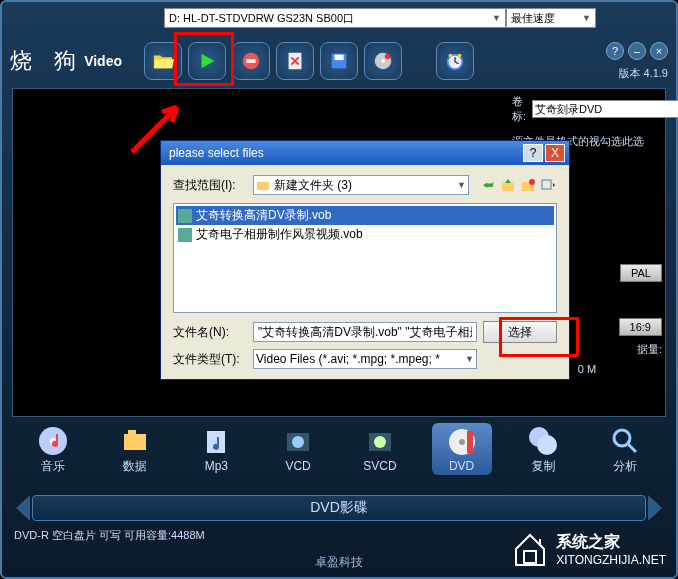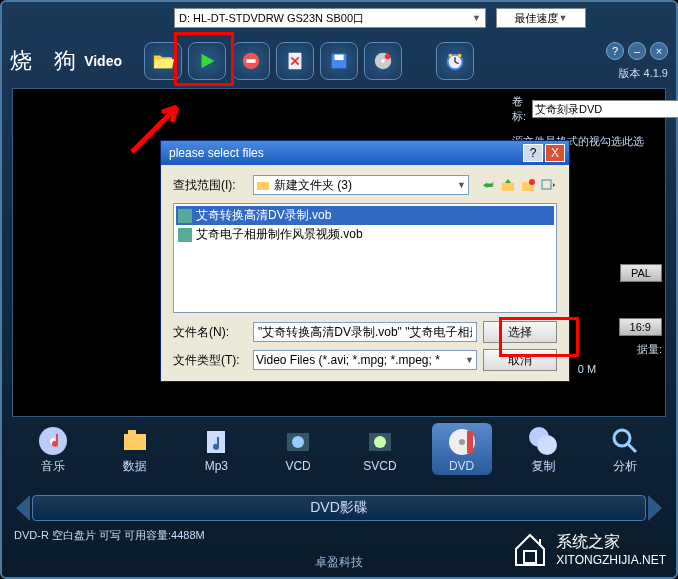--- a/index.html
+++ b/index.html
@@ -1,22 +1,22 @@
 <!DOCTYPE html>
 <html><head>
 <meta charset="utf-8">
 <style>
 * { margin: 0; padding: 0; box-sizing: border-box; font-family: "SimSun", Arial, sans-serif; }
 body { width: 678px; height: 579px; background: #000; overflow: hidden; position: relative; }
 
 .window { position: absolute; inset: 0; background: linear-gradient(#1a3a5a, #0a1a2a); border: 2px solid #4a7aa5; border-radius: 6px; }
 
-.top-bar { display: flex; align-items: center; height: 32px; padding: 16px 10px; gap: 10px; }
+.top-bar { display: flex; align-items: center; height: 32px; padding: 16px 10px; }
 .device-sel { flex: 1; background: #fff; border: 1px solid #888; height: 20px; font-size: 11px; padding: 2px 4px; display: flex; align-items: center; justify-content: space-between; }
-.speed-sel { width: 90px; background: #fff; border: 1px solid #888; height: 20px; font-size: 11px; padding: 2px 4px; display: flex; align-items: center; justify-content: center; }
+.speed-sel { width: 90px; background: #fff; border: 1px solid #888; height: 20px; font-size: 11px; padding: 2px 4px; display: flex; align-items: center; justify-content: space-between; }
 
 .header { display: flex; align-items: center; height: 54px; padding: 0 8px; }
 .logo { display: flex; flex-direction: row; align-items: center; color: #fff; margin-right: 22px; }
 .logo-cn { font-size: 22px; letter-spacing: 8px; }
 .logo-en { font-size: 14px; font-weight: bold; }
 
 .toolbar { display: flex; gap: 6px; }
 .tb-btn { width: 38px; height: 38px; background: radial-gradient(#2a5a8a, #1a3a5a); border: 1px solid #5a8aba; border-radius: 8px; display: flex; align-items: center; justify-content: center; cursor: pointer; }
 .tb-btn svg { width: 22px; height: 22px; }
 
@@ -68,21 +68,21 @@
 .cap { width: 0; height: 0; border-top: 13px solid transparent; border-bottom: 13px solid transparent; }
 .cap.l { border-right: 14px solid #2a5a8a; }
 .cap.r { border-left: 14px solid #2a5a8a; }
 
 .status { position: absolute; bottom: 34px; left: 12px; color: #cdf; font-size: 11px; }
 .footer { position: absolute; bottom: 6px; left: 0; right: 0; text-align: center; color: #9bd; font-size: 12px; }
 
 .watermark { position: absolute; bottom: 8px; right: 10px; display: flex; align-items: center; gap: 6px; color: #fff; z-index: 30; pointer-events:none; }
 .wm-ico { width: 40px; height: 40px; }
 .wm-txt { display: flex; flex-direction: column; font-size: 12px; }
-.wm-cn { font-size: 16px; font-weight: normal; }
+.wm-cn { font-size: 16px; font-weight: bold; }
 
 .chev { font-size: 9px; color: #555; }
 </style>
 </head>
 <body>
 
 <div class="window">
 
   <div class="top-bar">
     <div style="width:152px"></div>
@@ -247,21 +247,20 @@
       <div style="height:8px"></div>
       <div class="dlg-bottom-grid">
         <span>文件名(N):</span>
         <input class="dlg-input" value="&quot;艾奇转换高清DV录制.vob&quot; &quot;艾奇电子相册制" style="">
         <button class="dlg-btn">选择</button>
         <span>文件类型(T):</span>
         <div class="dlg-combo">
             <span>Video Files (*.avi; *.mpg; *.mpeg; *</span>
             <span class="chev">▼</span>
           </div>
-        <button class="dlg-btn">取消</button>
       </div>
     </div>
   </div>
 
   <div class="tabs">
     <div class="tab">
         <svg class="tab-ico" viewBox="0 0 34 34">
           <circle cx="17" cy="17" r="14" fill="#bcf"></circle>
           <circle cx="17" cy="17" r="3" fill="#fff"></circle>
           <path d="M22 10v10a3 3 0 11-2-3V10z" fill="#e44"></path>

